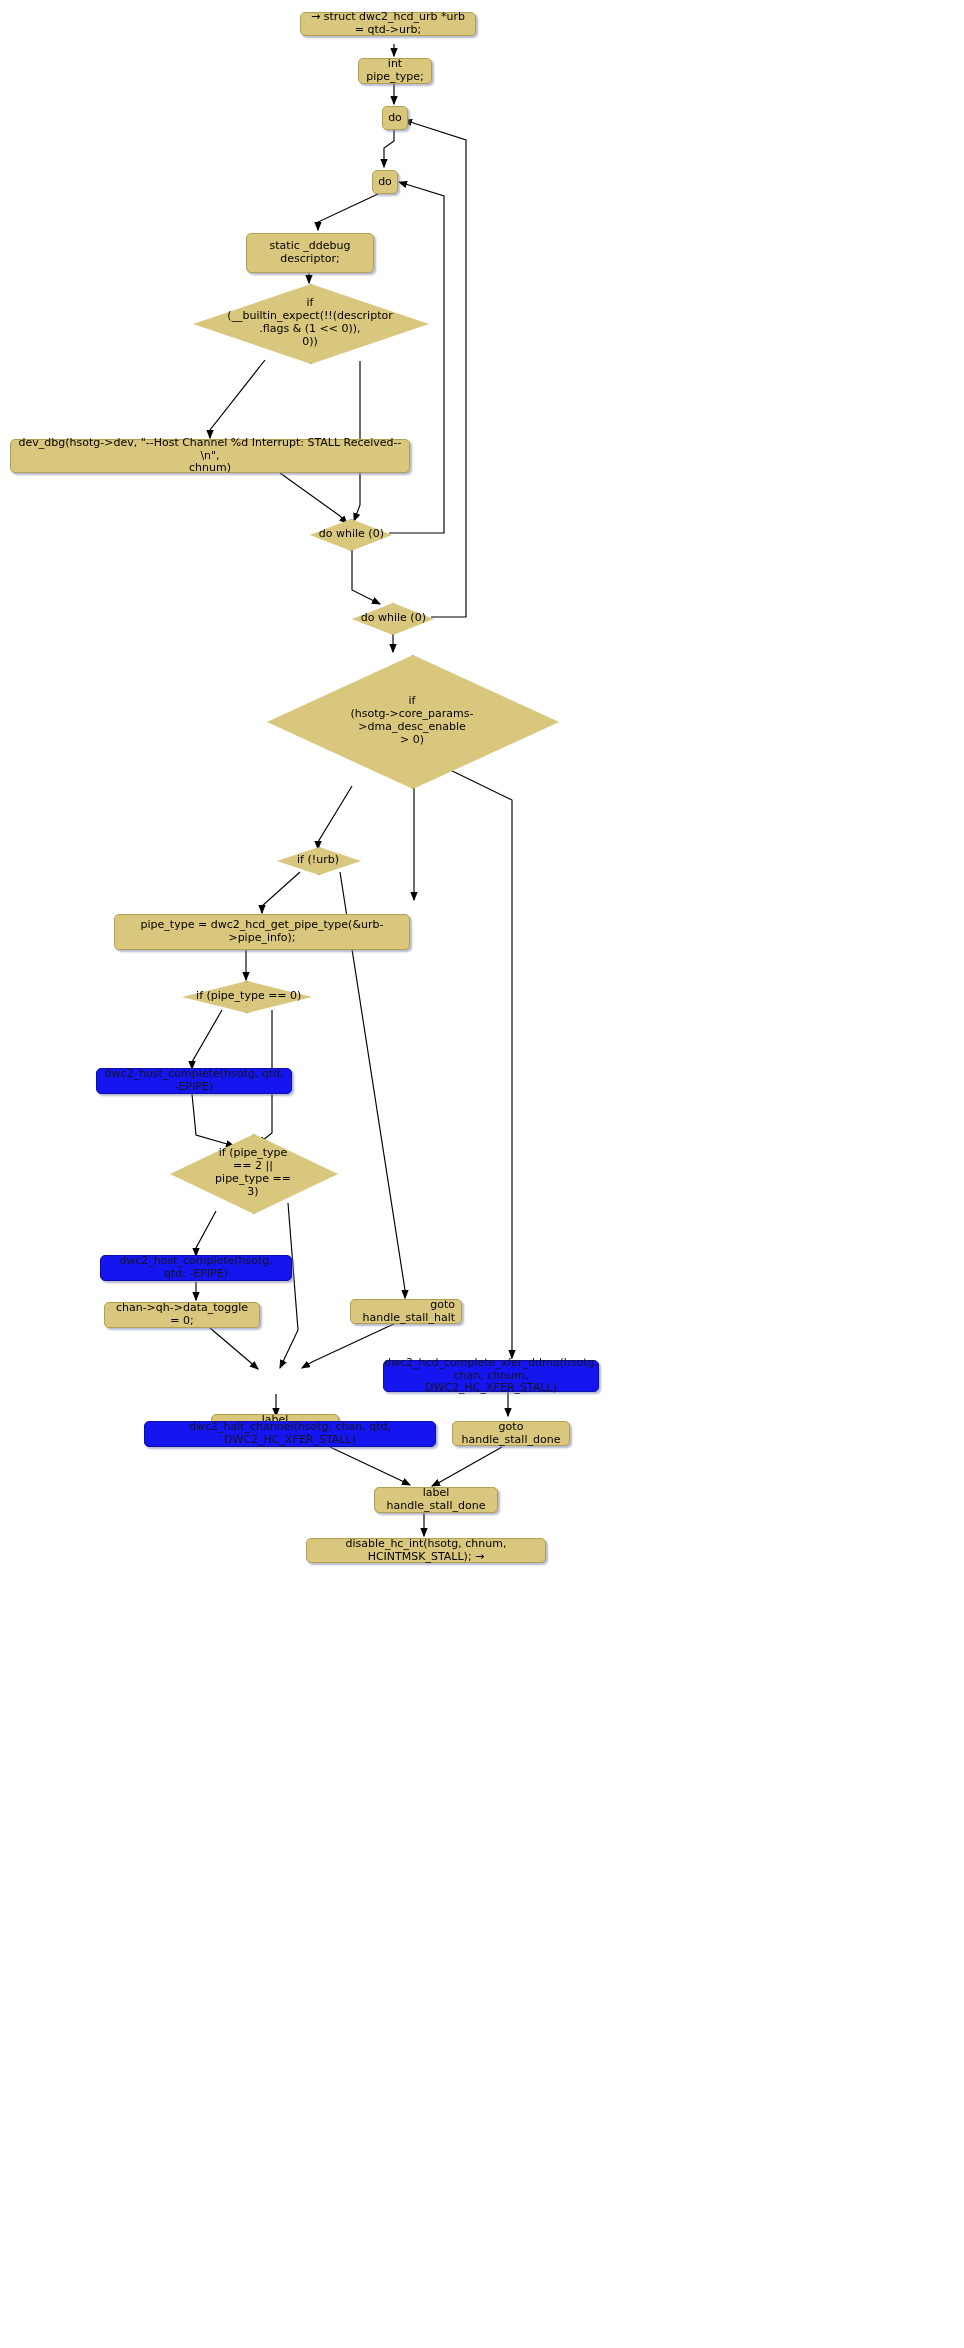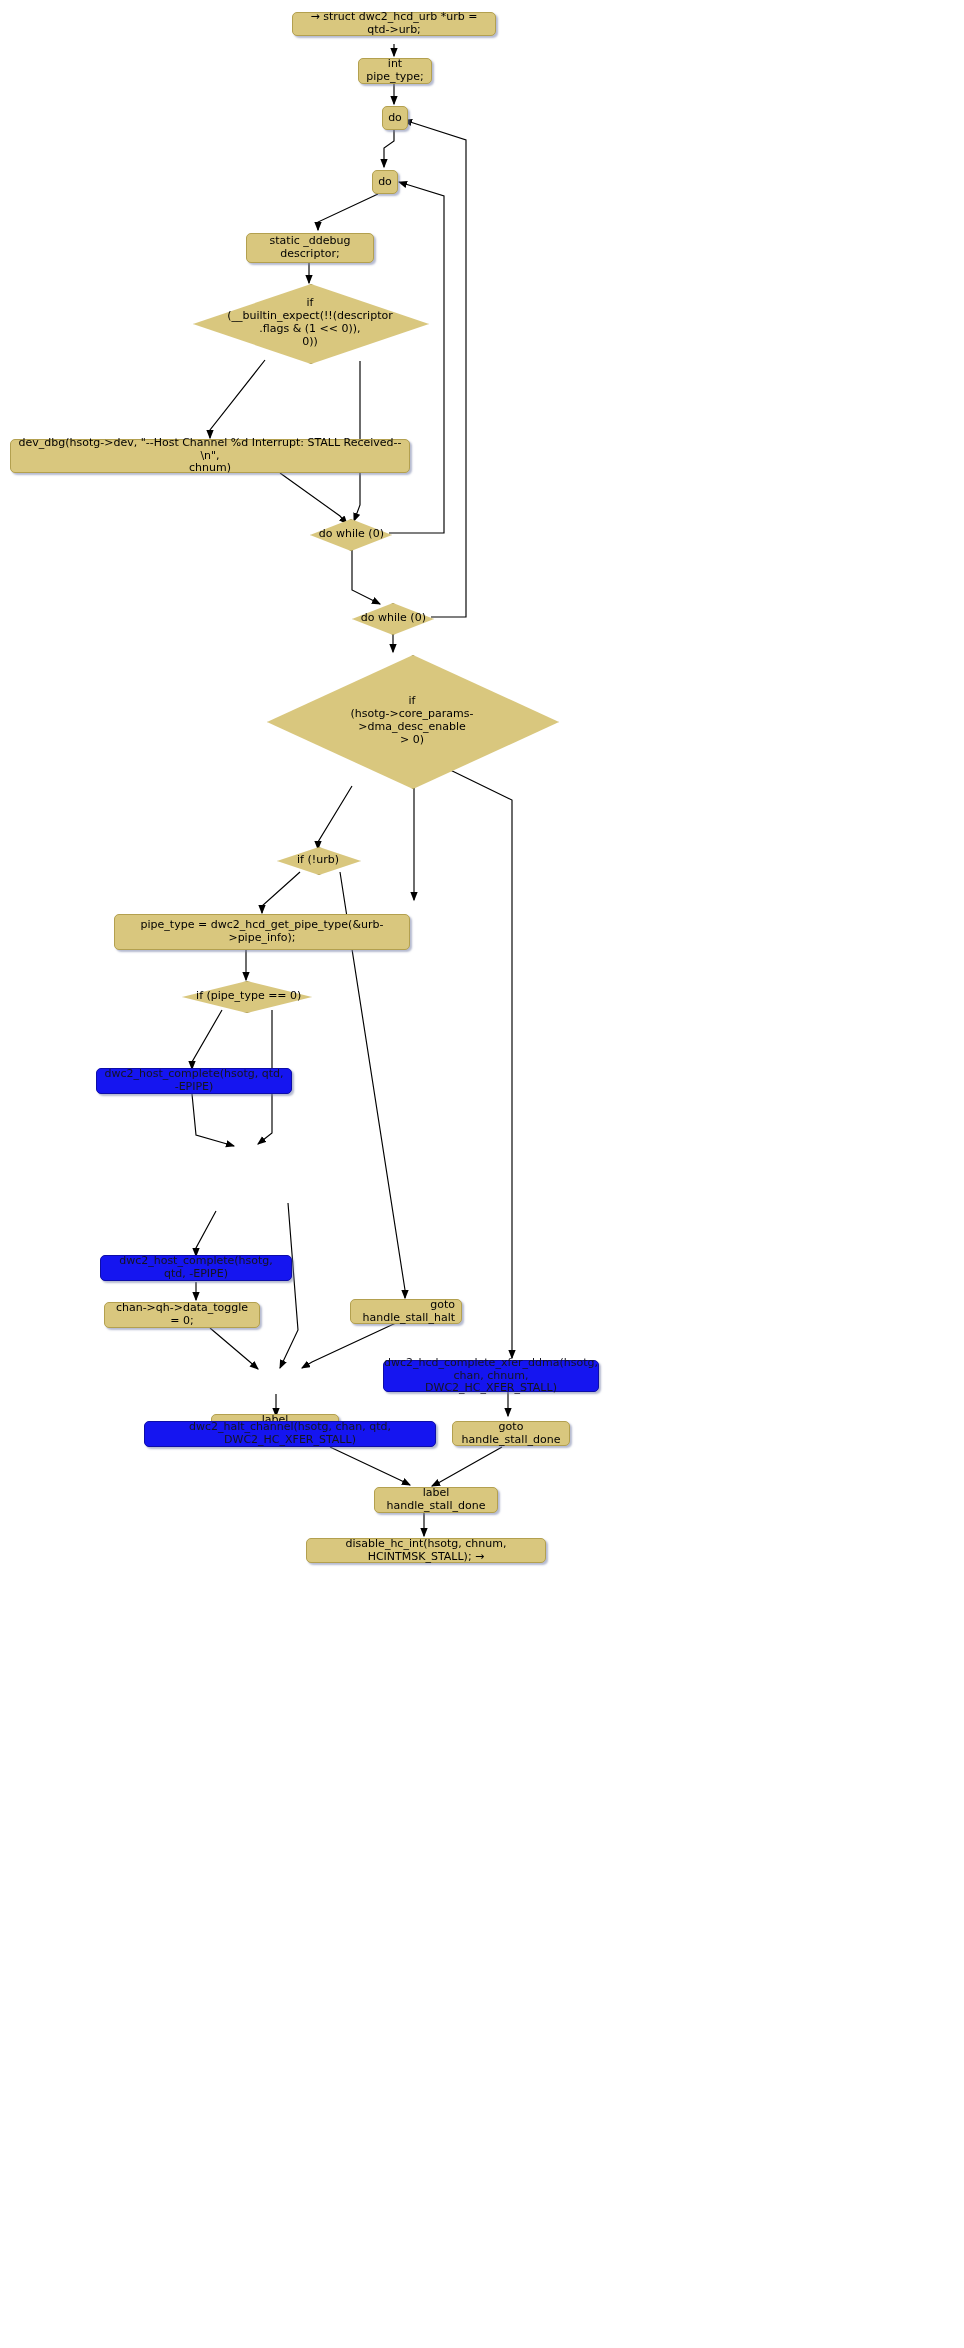--- a/index.html
+++ b/index.html
@@ -64,37 +64,37 @@
       <path d="M210,1328 L250,1362 L258,1369"></path>
       <path d="M398,1322 L312,1362 L302,1368"></path>
       <path d="M276,1394 L276,1416"></path>
       <path d="M508,1392 L508,1416"></path>
       <path d="M330,1447 L400,1480 L410,1485"></path>
       <path d="M502,1447 L440,1482 L432,1486"></path>
       <path d="M424,1513 L424,1536"></path>
     </g>
   </svg>
 
-  <div class="node box" style="left:292px;top:12px;width:204px;height:24px;">
+  <div class="node box" style="left:300px;top:12px;width:176px;height:24px;">
     <span>→ struct dwc2_hcd_urb *urb = qtd-&gt;urb;</span>
   </div>
 
   <div class="node box" style="left:358px;top:58px;width:74px;height:26px;">
     <span>int pipe_type;</span>
   </div>
 
   <div class="node box" style="left:382px;top:106px;width:26px;height:24px;">
     <span>do</span>
   </div>
 
   <div class="node box" style="left:372px;top:170px;width:26px;height:24px;">
     <span>do</span>
   </div>
 
-  <div class="node box" style="left:246px;top:233px;width:128px;height:30px;">
+  <div class="node box" style="left:246px;top:233px;width:128px;height:40px;">
     <span>static _ddebug descriptor;</span>
   </div>
 
   <div class="node diamond" style="left:193px;top:284px;width:234px;height:78px;">
     <span class="dshape"></span>
     <span class="dtext">if
 (__builtin_expect(!!(descriptor
 .flags &amp; (1 &lt;&lt; 0)),
 0))</span>
   </div>
@@ -132,20 +132,27 @@
 
   <div class="node diamond" style="left:182px;top:981px;width:128px;height:30px;">
     <span class="dshape"></span>
     <span class="dtext nowrap">if (pipe_type == 0)</span>
   </div>
 
   <div class="node box hl" style="left:96px;top:1068px;width:196px;height:26px;">
     <span>dwc2_host_complete(hsotg, qtd, -EPIPE)</span>
   </div>
 
+  <div class="node diamond" style="left:170px;top:1134px;width:166px;height:78px;">
+    <span class="dshape"></span>
+    <span class="dtext">if (pipe_type
+== 2 ||
+pipe_type ==
+3)</span>
+  </div>
 
   <div class="node box hl" style="left:100px;top:1255px;width:192px;height:26px;">
     <span>dwc2_host_complete(hsotg, qtd, -EPIPE)</span>
   </div>
 
   <div class="node box" style="left:104px;top:1302px;width:156px;height:26px;">
     <span>chan-&gt;qh-&gt;data_toggle = 0;</span>
   </div>
 
   <div class="node box" style="left:350px;top:1299px;width:112px;height:25px;text-align:right;">

